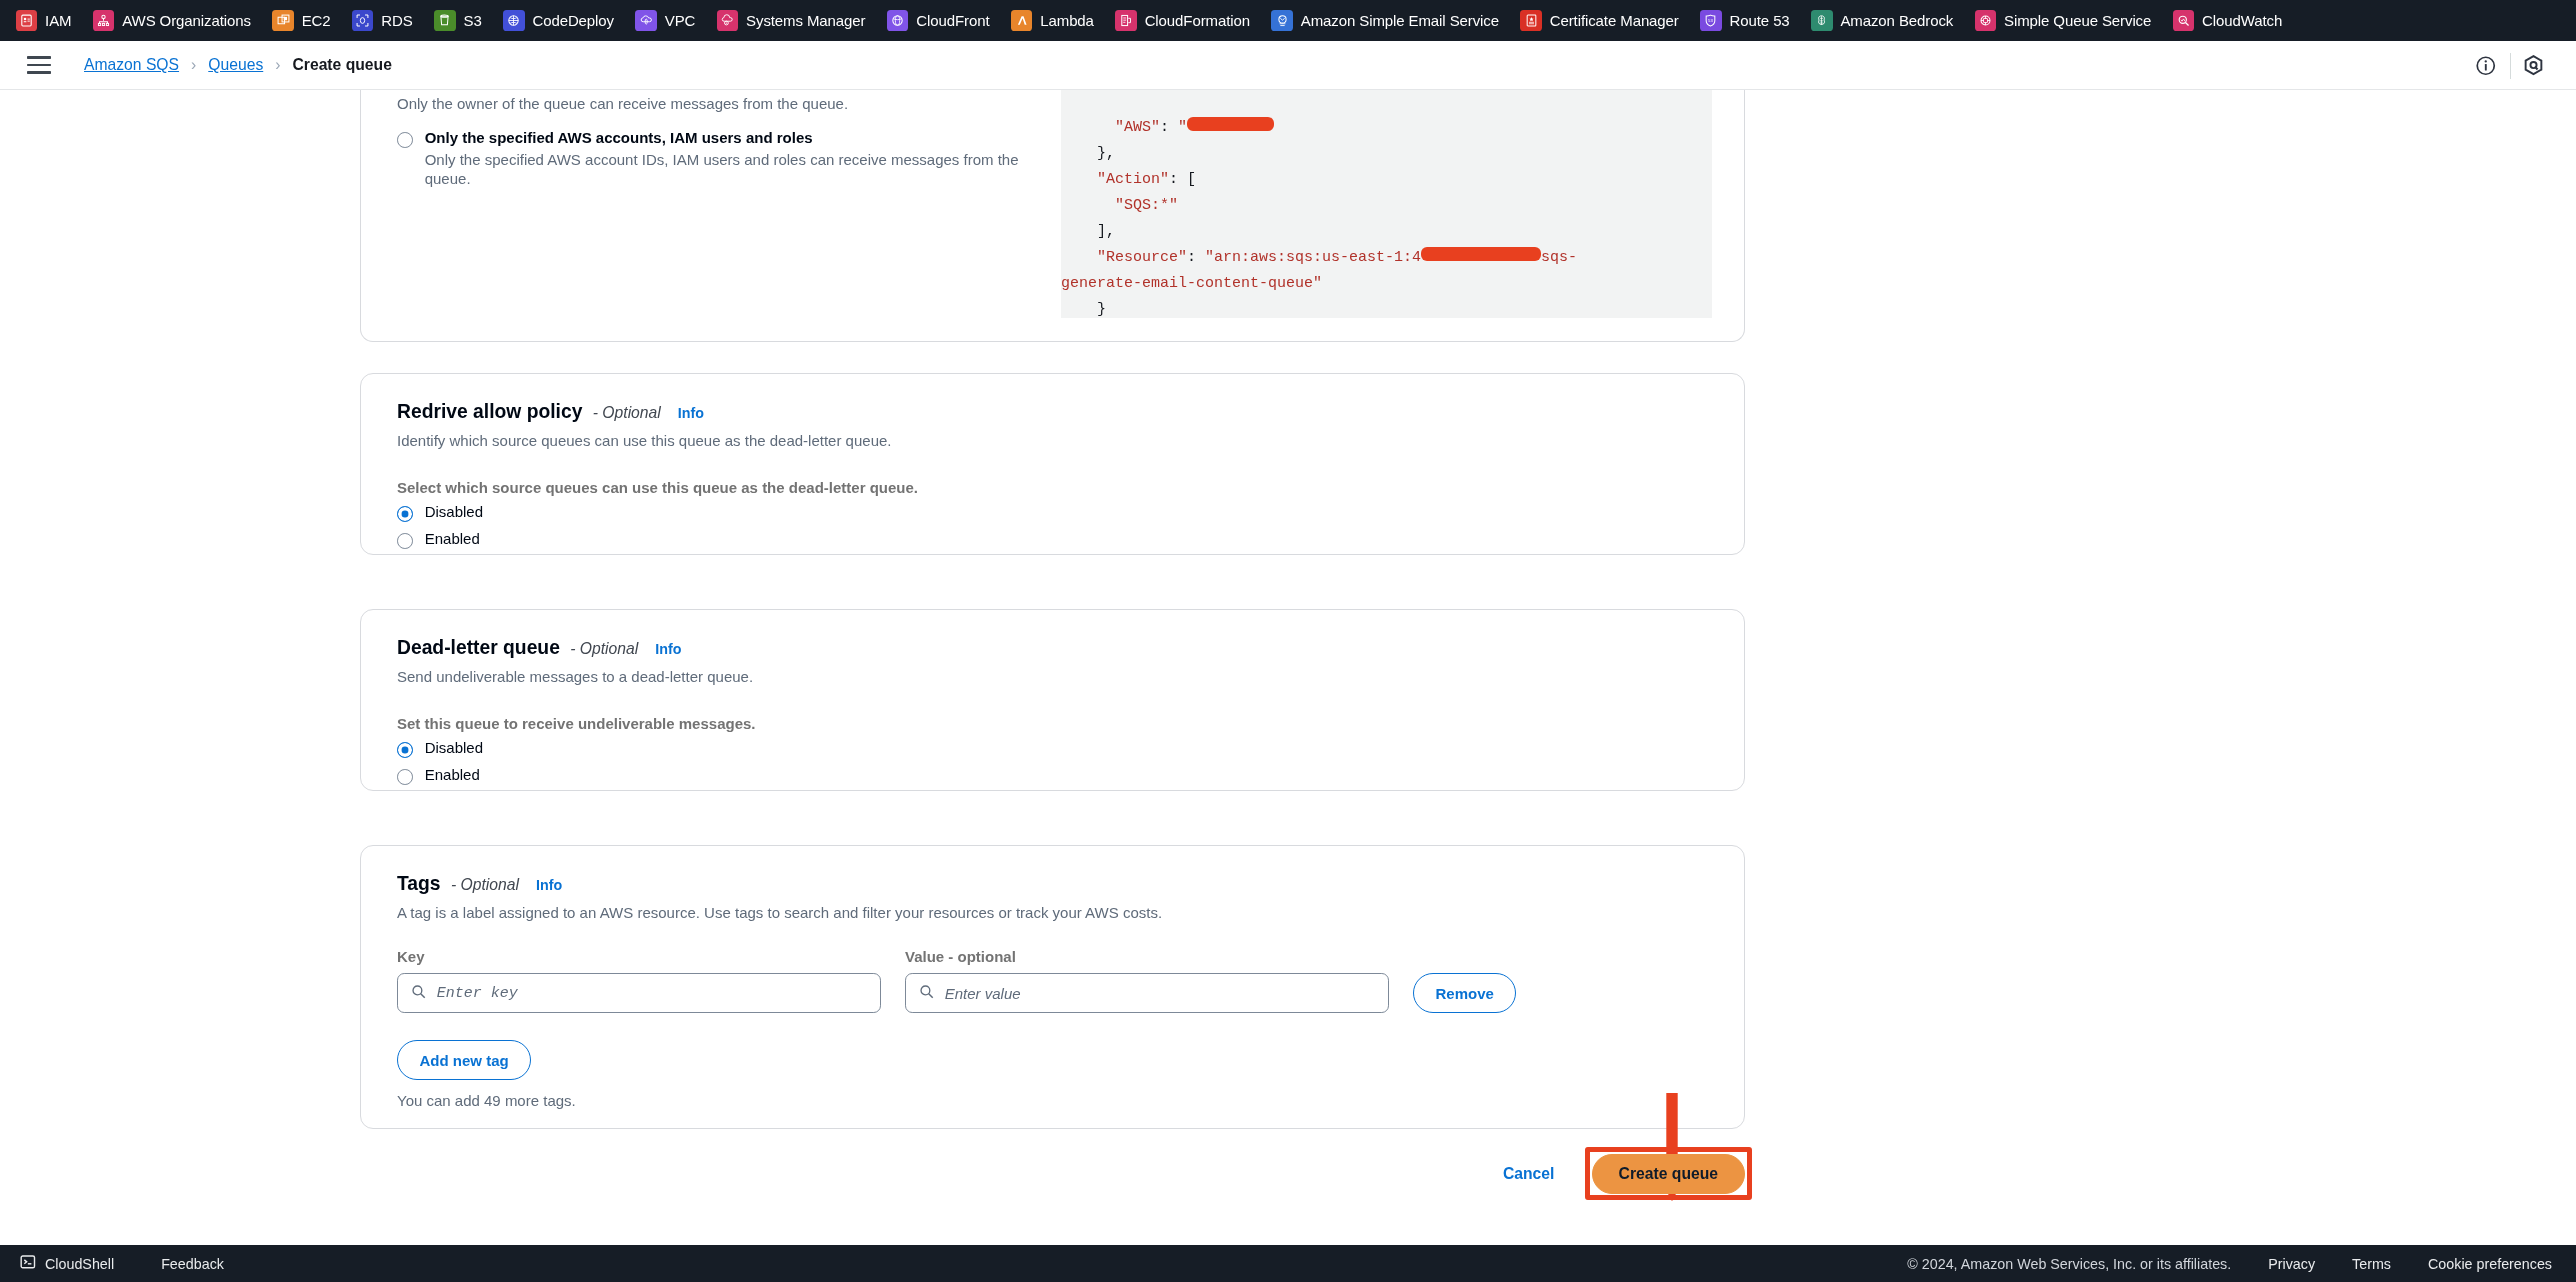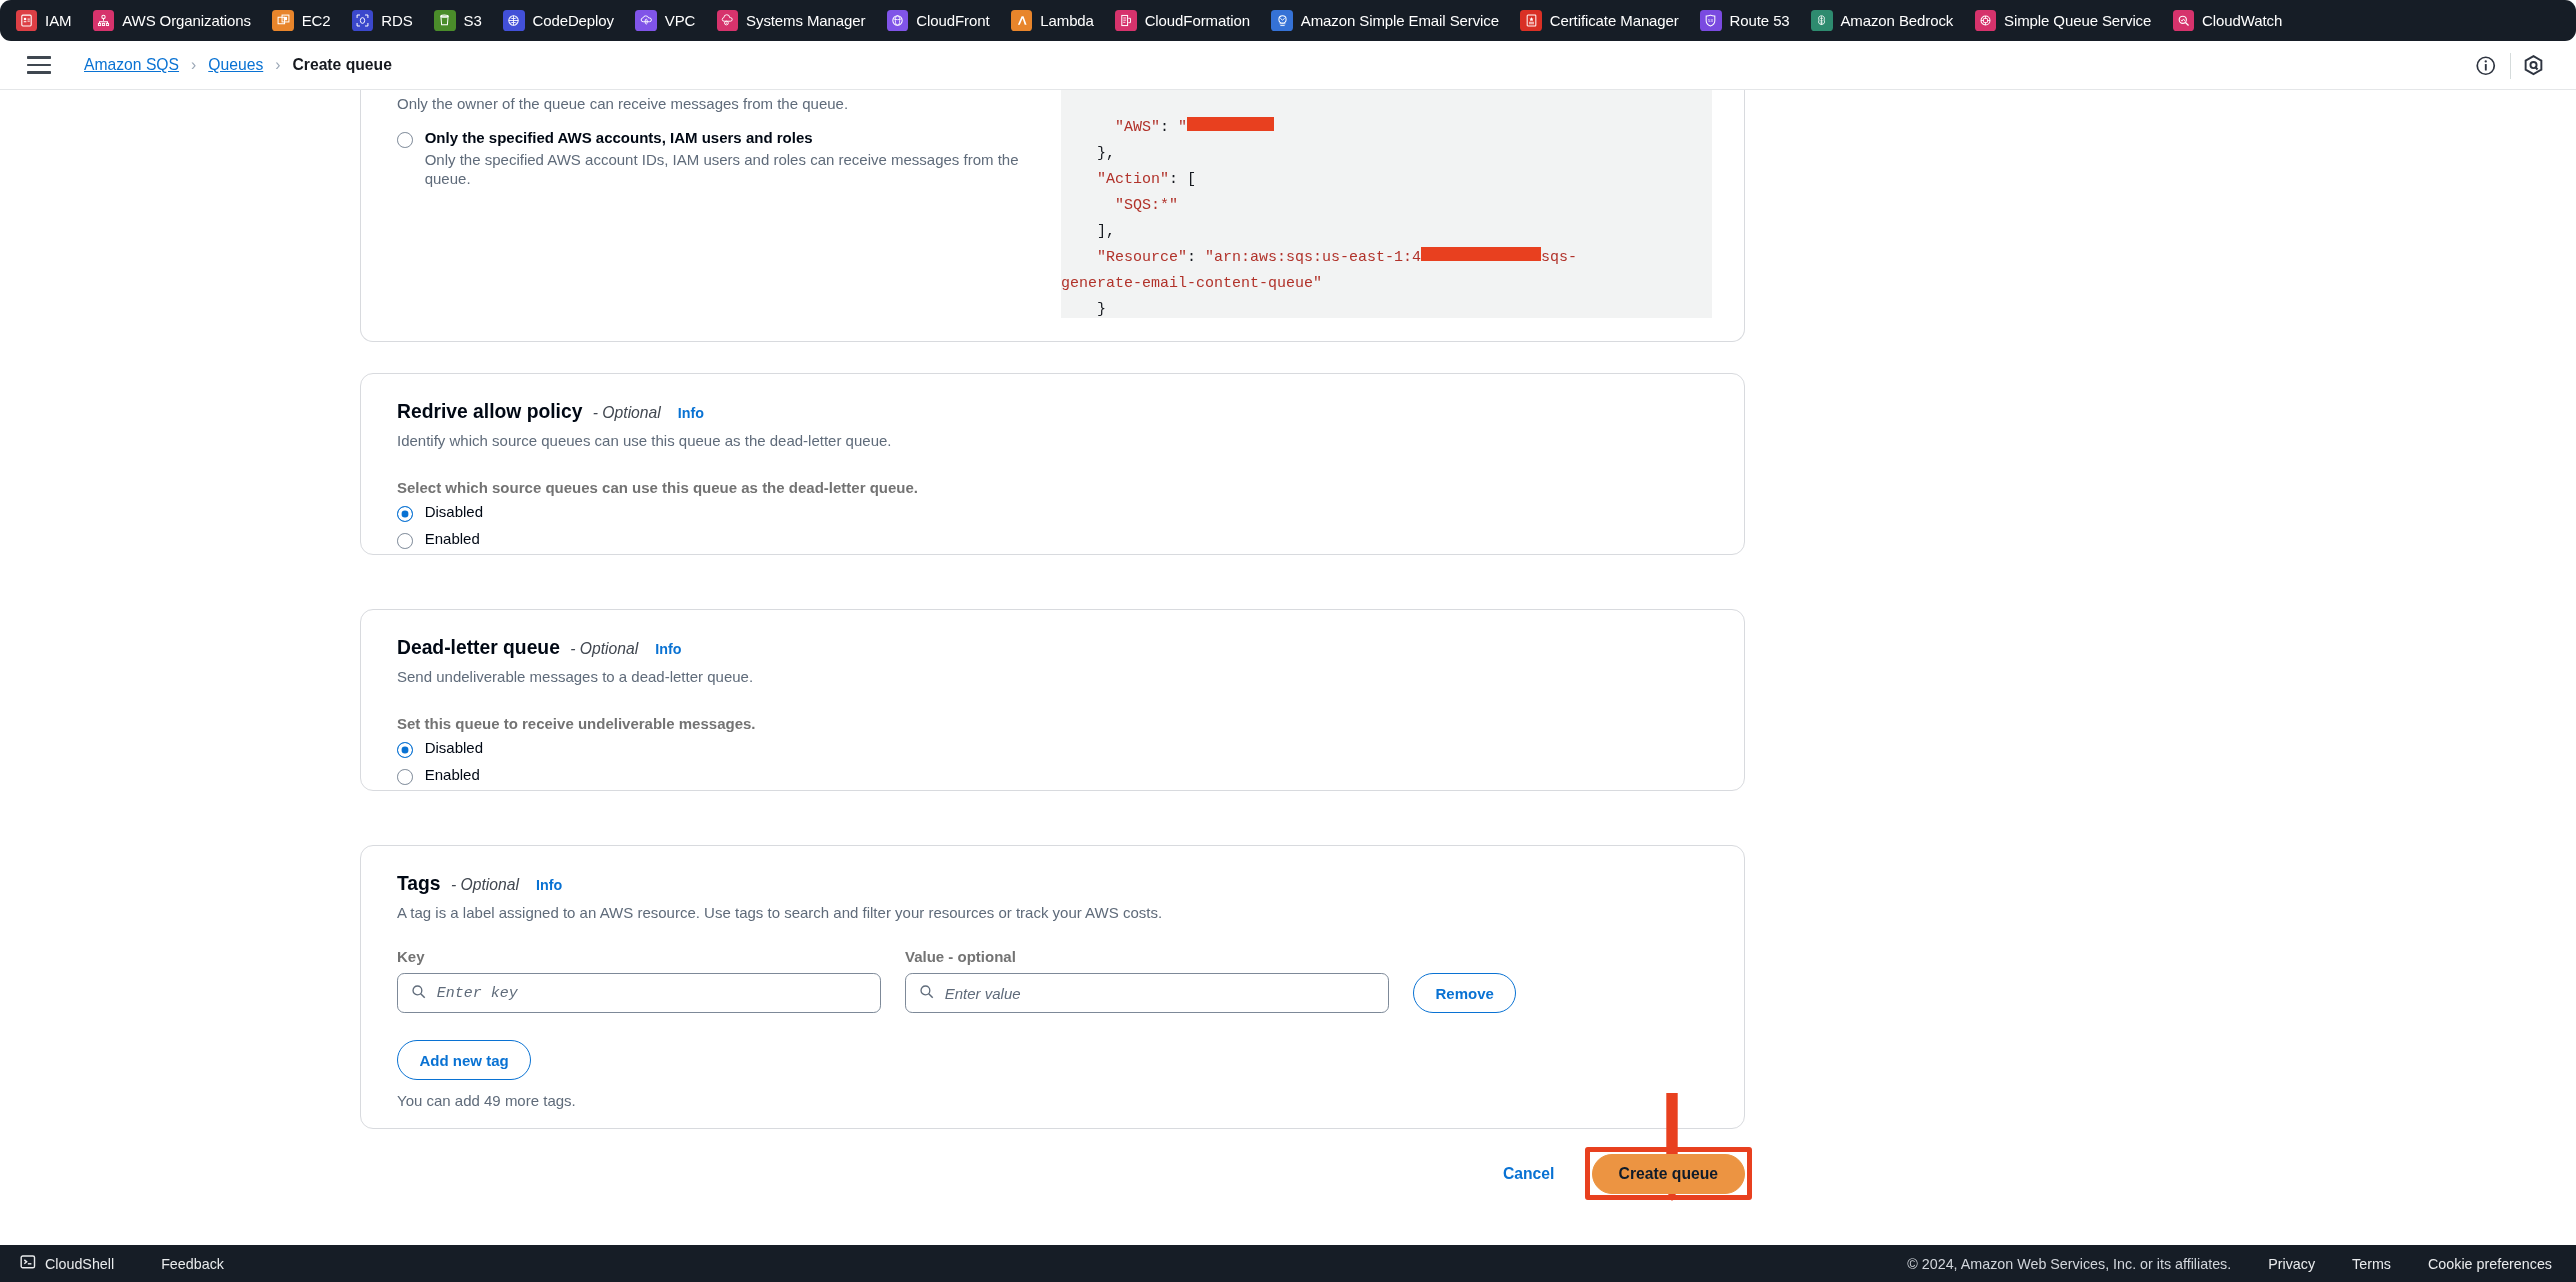--- a/index.html
+++ b/index.html
@@ -11,21 +11,20 @@
   }
 
   
   #service-bar {
     position: absolute; top: 0; left: 0;
     width: 2576px; height: 41px;
     background: #161d26;
     display: flex; align-items: center;
     padding-left: 15.7px;
     gap: 0px;
-    border-radius: 11px;
   }
   .svc {
     display: flex; align-items: center;
     gap: 7.9px;
     padding: 0 11.4px 0 0;
     margin-right: 10px;
     cursor: pointer;
     white-space: nowrap;
   }
   .svc-ico {
@@ -149,21 +148,21 @@
     font-family: "Liberation Mono", monospace;
     font-size: 15px;
     line-height: 26px;
     color: #16191f;
     overflow: hidden;
     padding: 0;
     white-space: pre;
   }
   .tok-str { color: #b1322a; }
   .tok-p { color: #16191f; }
-  .redact { display:inline-block; background:#e8401f; color:transparent; border-radius:0; }
+  .redact { display:inline-block; background:#e8401f; color:transparent; border-radius:6px; }
 
   
   .input-wrap {
     position: relative;
     height: 40px;
     border: 1.4px solid #7d8998;
     border-radius: 7.2px;
     background:#fff;
     display:flex; align-items:center;
     padding-left: 13px;

